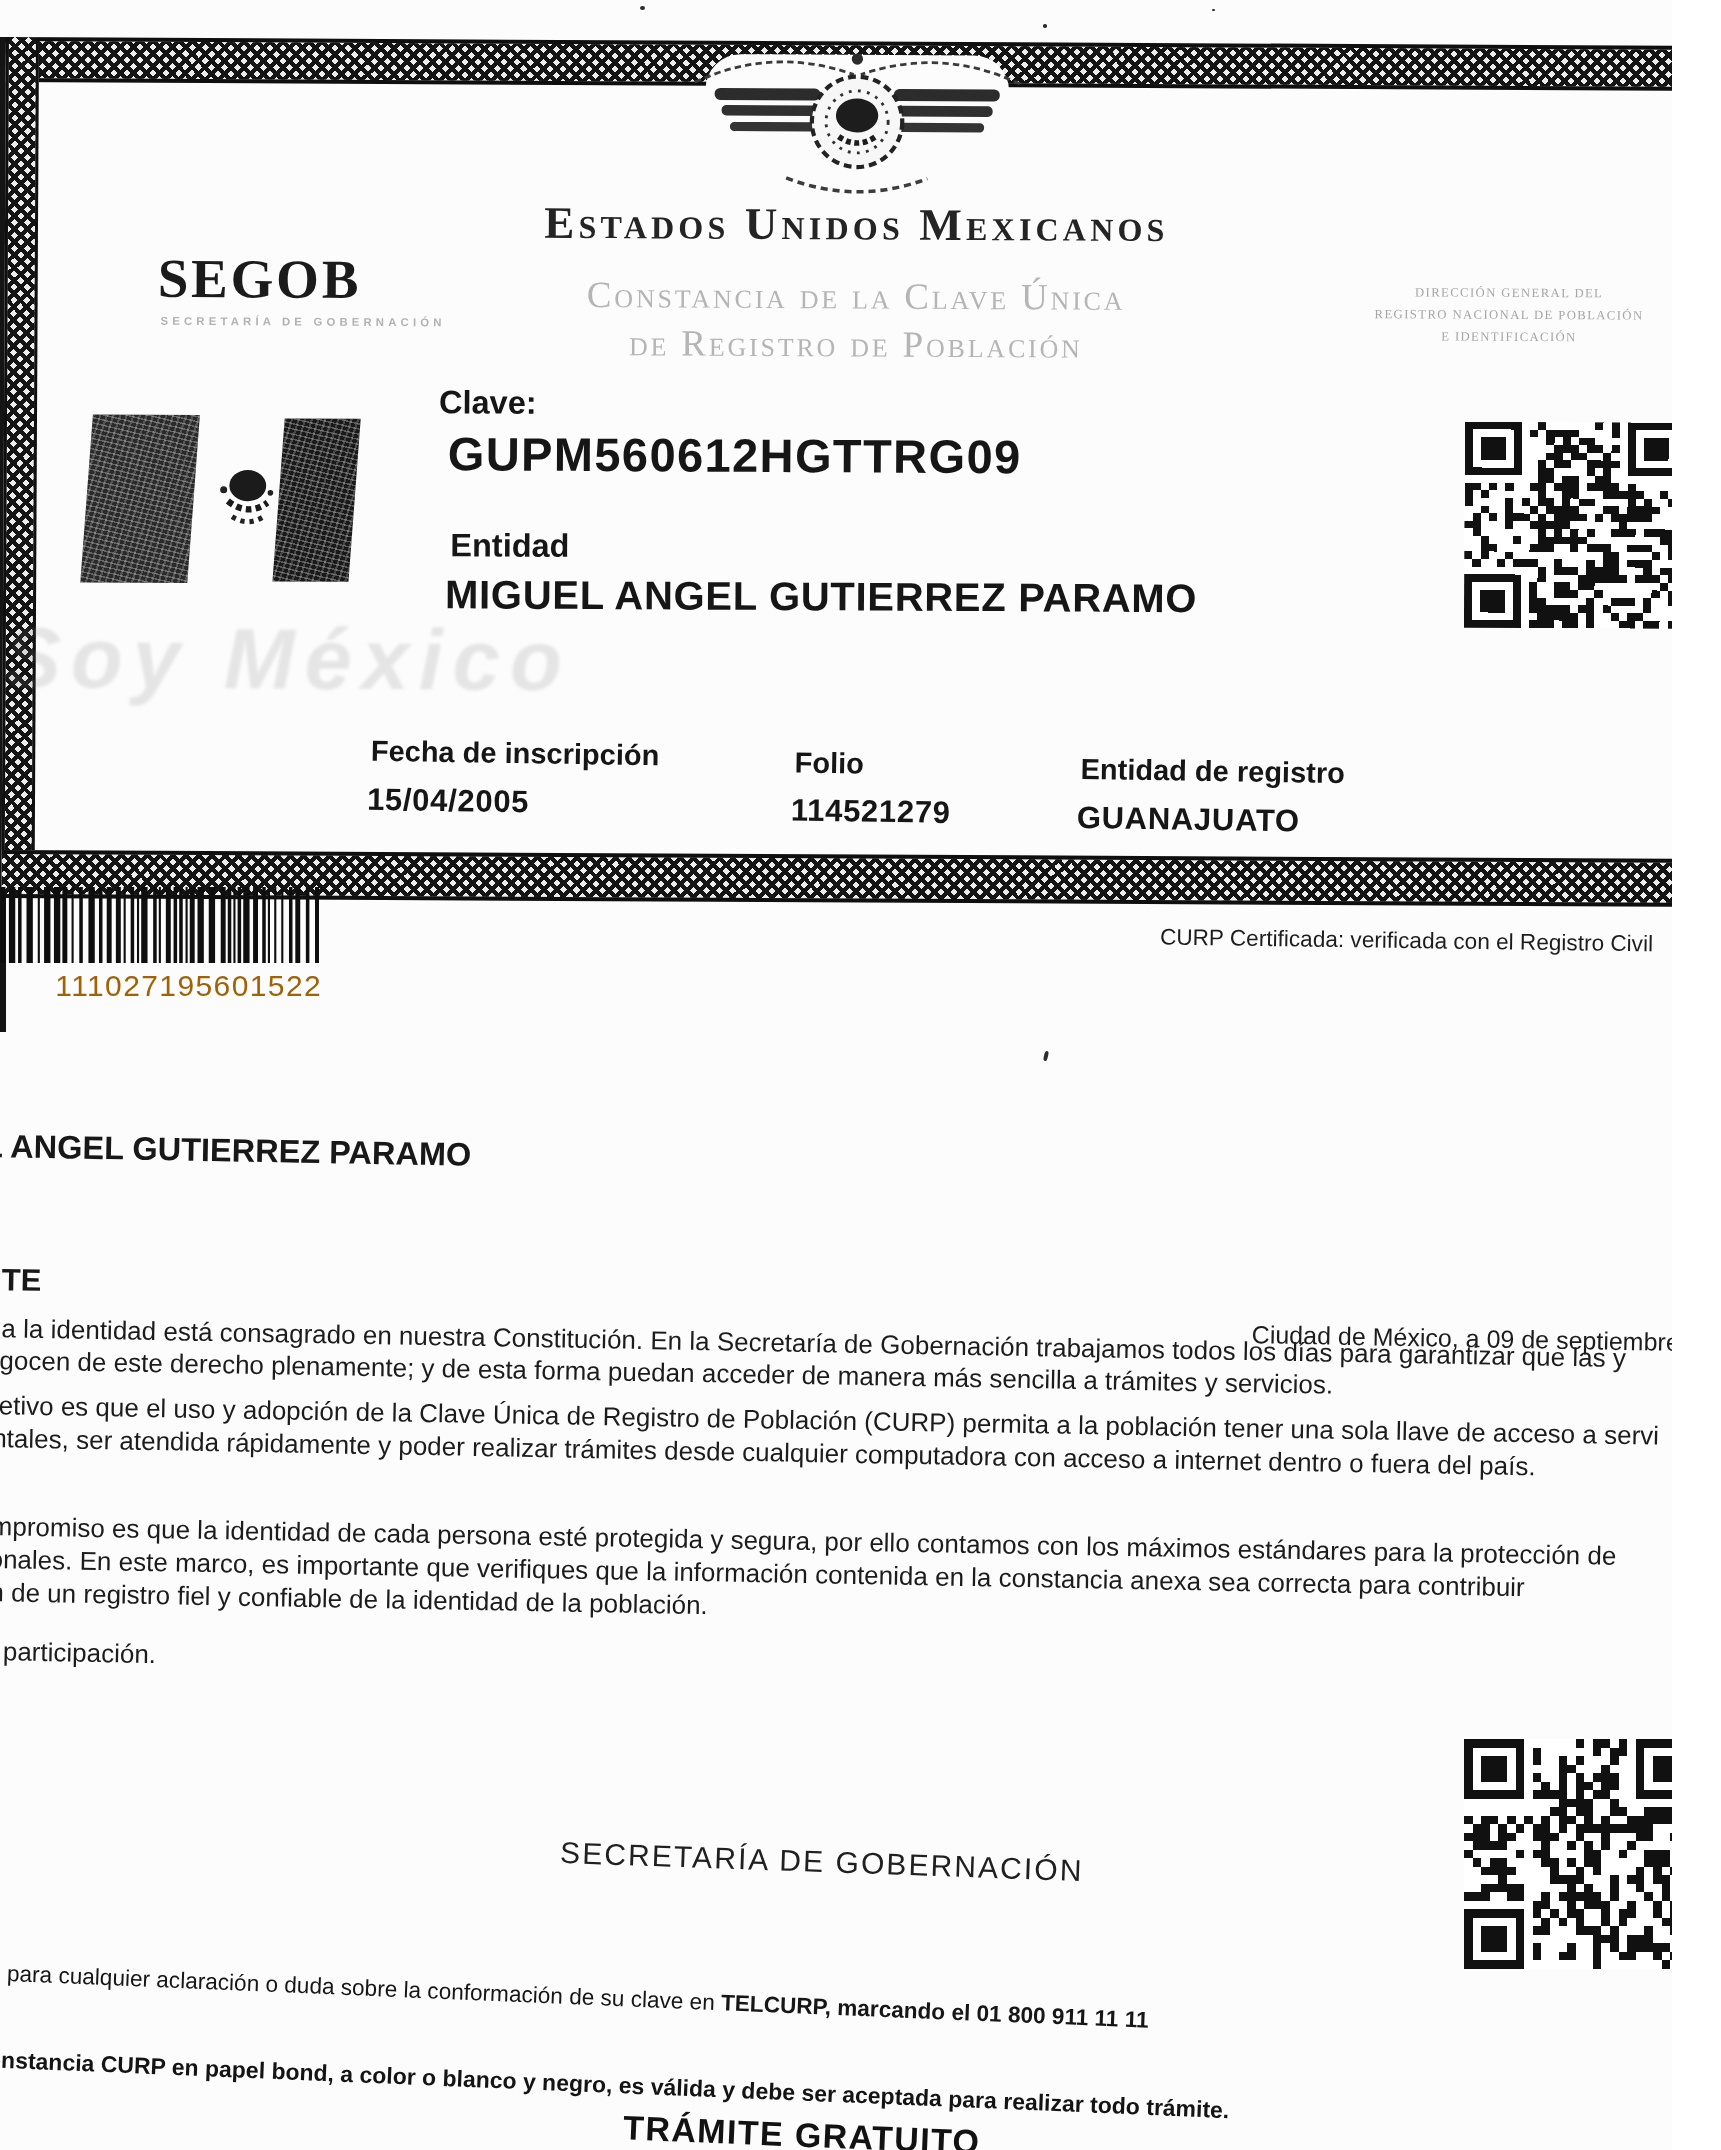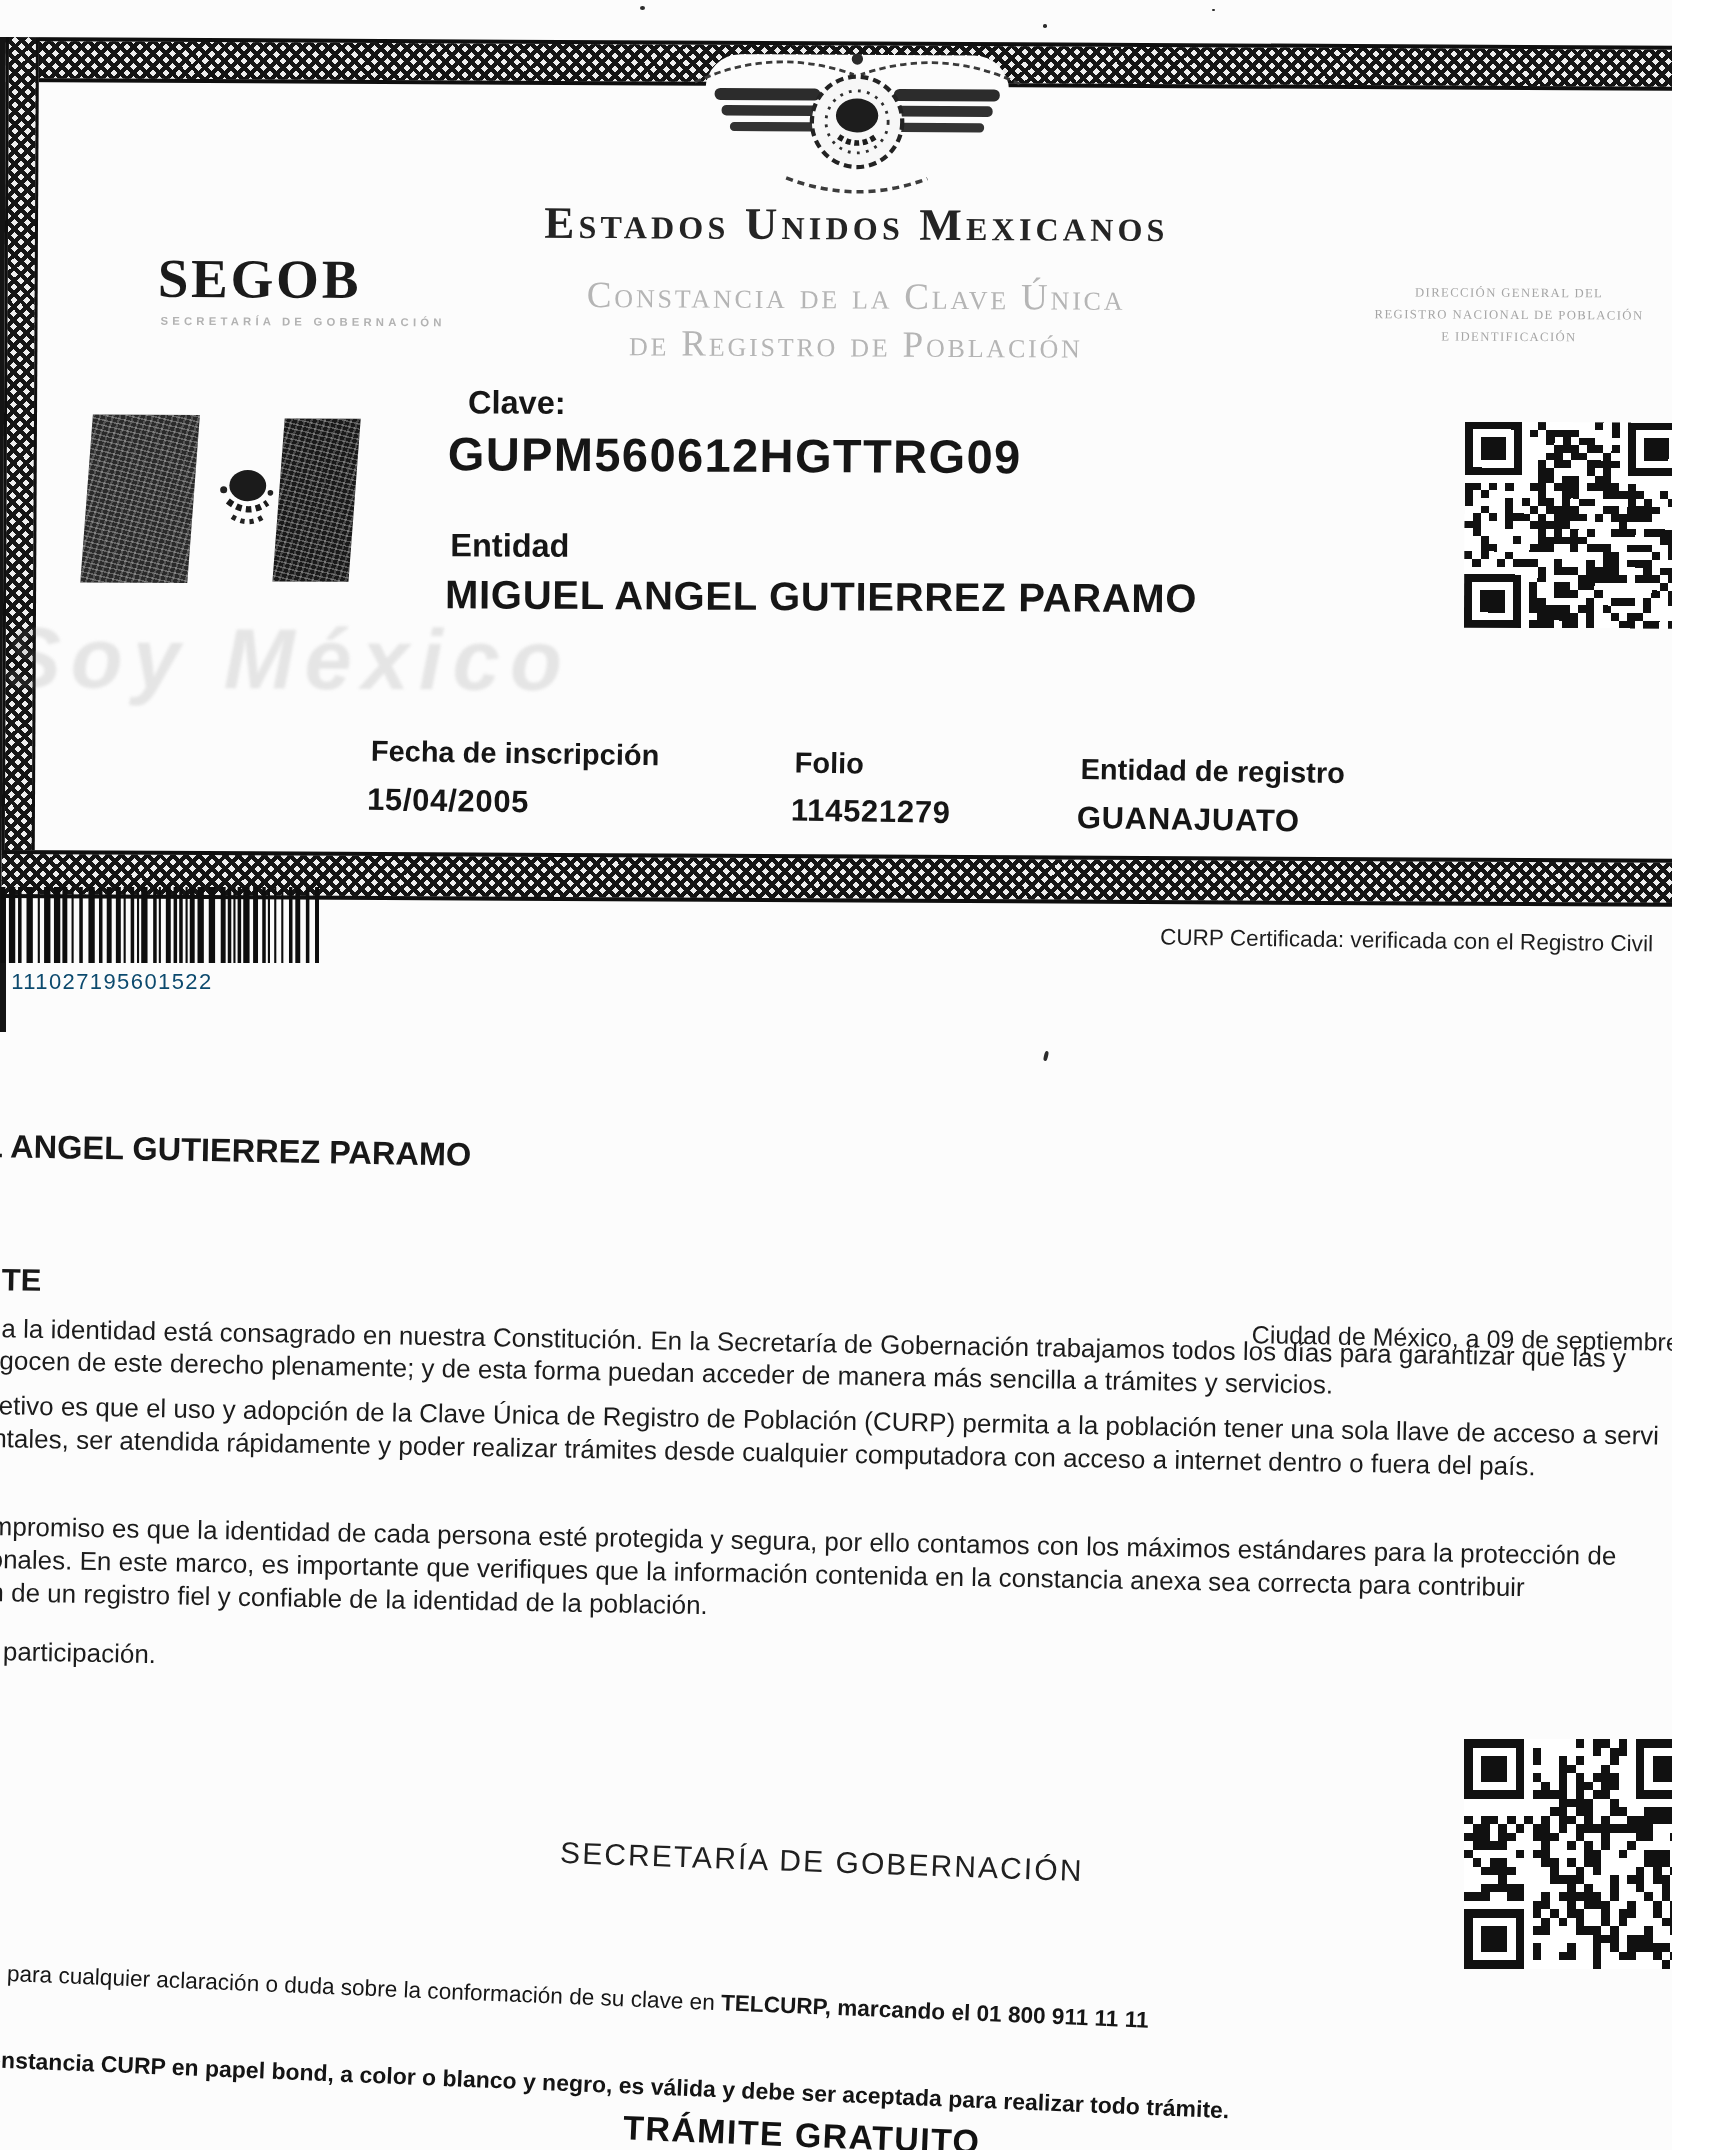--- a/index.html
+++ b/index.html
@@ -36,21 +36,21 @@
 
   .flag-rect{position:absolute;transform:skewX(-4deg);
     background-color:#191919;
     background-image:
       repeating-linear-gradient(13deg,rgba(255,255,255,.28) 0 1.4px,transparent 1.4px 5px),
       repeating-linear-gradient(104deg,rgba(255,255,255,.20) 0 2.1px,transparent 2.1px 6.4px);}
   .flag-rect.left{background-color:#2a2a2a;}
 
   .qr{position:absolute;}
   .barcode{position:absolute;overflow:hidden;}
-  .bc-num{font-size:22px;letter-spacing:1.4px;color:#0c4a6e;}
+  .bc-num{font-size:30px;letter-spacing:1.4px;color:#a16207;margin-left:44px;}
   .curp-note{font-size:22.6px;color:#1d1d1d;}
 
   .letter{position:absolute;left:0;top:0;width:1721px;height:2151px;
           transform:rotate(1.05deg);transform-origin:0 0;}
   .body-line{font-size:26px;color:#1c1c1c;}
   .bold-frag{font-size:32.5px;font-weight:700;color:#181818;}
   .sig{font-size:30px;letter-spacing:2.1px;color:#202020;}
   .bottom{position:absolute;left:0;top:0;width:1721px;height:2151px;
           transform:rotate(2.35deg);transform-origin:0 0;}
   .help-line{font-size:22.6px;color:#161616;}
@@ -118,21 +118,21 @@
       <div class="flag-rect" style="left:199px;top:2.8px;width:76px;height:163px;"></div>
       <svg class="abs" style="left:134px;top:42px;" width="64" height="85" viewBox="0 0 90 120" xmlns="http://www.w3.org/2000/svg">
         <ellipse cx="48" cy="40" rx="26" ry="22" fill="#1b1b1b"></ellipse>
         <path d="M20,62 q28,22 56,2" stroke="#1b1b1b" stroke-width="9" fill="none" stroke-dasharray="8 6"></path>
         <path d="M26,84 q22,14 44,0" stroke="#222" stroke-width="7" fill="none" stroke-dasharray="6 7"></path>
         <circle cx="14" cy="46" r="5" fill="#222"></circle>
         <circle cx="80" cy="50" r="4" fill="#222"></circle>
       </svg>
     </div>
 
-    <div class="abs lbl" style="left:464px;top:345px;text-align:center;">Clave:</div>
+    <div class="abs lbl" style="left:435px;top:345px;text-align:center;">Clave:</div>
     <div class="abs clave-val" style="left:444px;top:387px;">GUPM560612HGTTRG09</div>
 
     <div class="abs lbl" style="left:447px;top:488px;">Entidad</div>
     <div class="abs name-val" style="left:442px;top:533px;">MIGUEL ANGEL GUTIERREZ PARAMO</div>
 
     <div class="qr" style="left:1461px;top:377px;width:220px;height:206px;"><svg width="220" height="206" viewBox="0 0 27 27" preserveAspectRatio="none" shape-rendering="crispEdges" xmlns="http://www.w3.org/2000/svg">
           <rect width="27" height="27" fill="#ffffff"></rect>
           <rect x="9" y="0" width="1" height="1" fill="#111"></rect>
           <rect x="16" y="0" width="1" height="1" fill="#111"></rect>
           <rect x="18" y="0" width="1" height="1" fill="#111"></rect>

